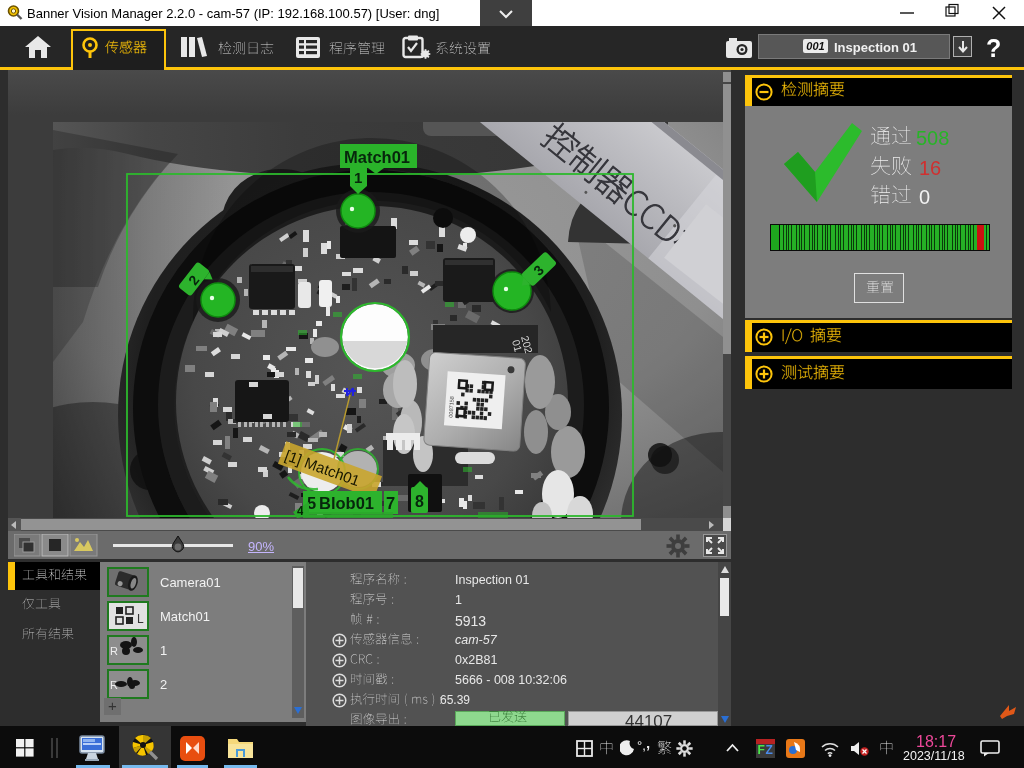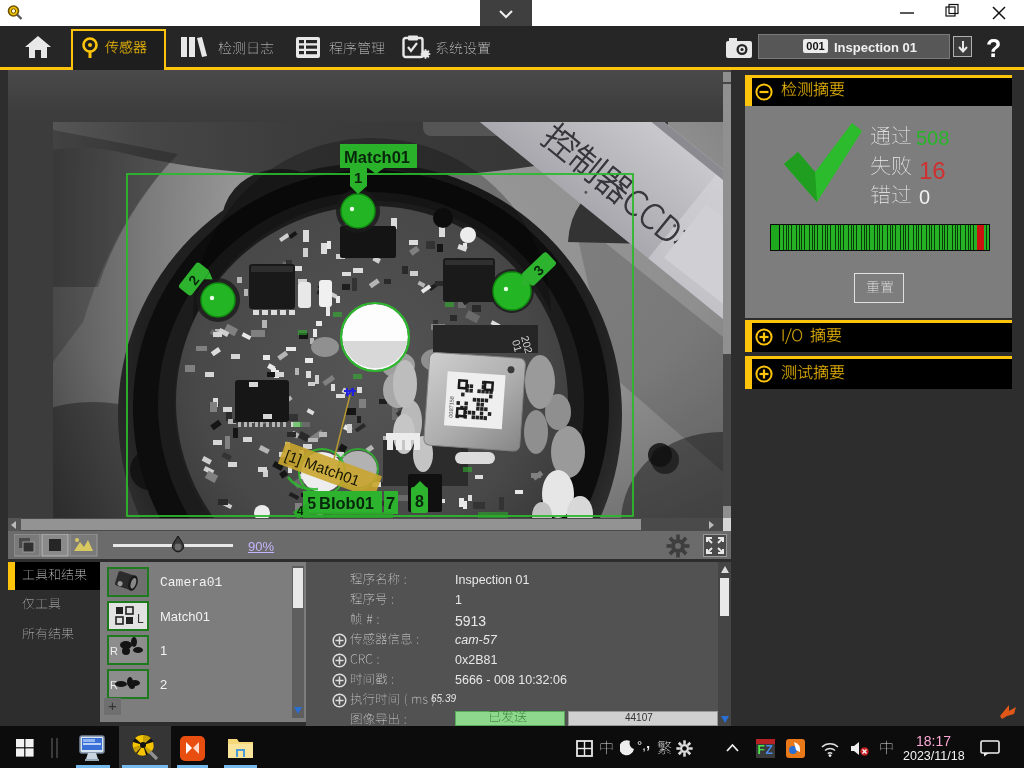--- a/index.html
+++ b/index.html
@@ -6,20 +6,21 @@
 .abs{position:absolute;}
 </style></head><body>
 <div class="abs" style="left:0;top:0;width:1024px;height:768px;background:#2d2d2d;">
 
 <div class="abs" style="left:0;top:0;width:1024px;height:26px;background:#fff;"></div>
 <svg class="abs" style="left:6px;top:4px" width="18" height="18" viewBox="0 0 18 18">
 <circle cx="7.5" cy="7" r="5" fill="#f5c400" stroke="#6b5200" stroke-width="1.6"></circle>
 <circle cx="7.5" cy="7" r="2.2" fill="#fff8d0" stroke="#6b5200" stroke-width="1"></circle>
 <line x1="11" y1="10.5" x2="15.5" y2="15" stroke="#555" stroke-width="2.4"></line>
 </svg>
+<div class="abs" style="left:27px;top:6px;font-size:13px;color:#000;">Banner Vision Manager 2.2.0 - cam-57 (IP: 192.168.100.57) [User: dng]</div>
 <div class="abs" style="left:480px;top:0;width:52px;height:26px;background:#3f3f3f;"></div>
 <svg class="abs" style="left:496px;top:8px" width="20" height="12" viewBox="0 0 20 12">
 <polyline points="4,3 10,9 16,3" fill="none" stroke="#eee" stroke-width="2"></polyline>
     </svg>
 <svg class="abs" style="left:895px;top:0" width="129" height="26" viewBox="0 0 129 26">
 <line x1="5" y1="13" x2="19" y2="13" stroke="#111" stroke-width="1.4"></line>
 <rect x="51" y="7" width="9" height="9" fill="none" stroke="#111" stroke-width="1.2"></rect>
 <rect x="54" y="4.5" width="9" height="9" fill="none" stroke="#111" stroke-width="1.2"></rect>
 <line x1="98" y1="7" x2="110" y2="19" stroke="#111" stroke-width="1.5"></line>
 <line x1="110" y1="7" x2="98" y2="19" stroke="#111" stroke-width="1.5"></line>
@@ -75,21 +76,21 @@
       <path transform="translate(1,12.3)" d="M4.6 -3.2 5.0 -3.1Q4.6 -2.5 4.0 -1.9Q3.5 -1.4 2.9 -0.9Q2.4 -0.4 1.8 0.0Q1.8 0.0 1.7 -0.0Q1.6 -0.1 1.6 -0.2Q1.5 -0.2 1.4 -0.2Q2.3 -0.8 3.2 -1.6Q4.0 -2.4 4.6 -3.2ZM9.2 -3.1 9.4 -3.3Q10.1 -2.8 10.7 -2.3Q11.4 -1.7 12.0 -1.1Q12.6 -0.6 13.0 -0.2L12.7 0.1Q12.3 -0.3 11.7 -0.9Q11.1 -1.4 10.4 -2.0Q9.8 -2.6 9.2 -3.1ZM7.0 -4.4H7.4V0.1Q7.4 0.3 7.3 0.4Q7.3 0.6 7.0 0.6Q6.8 0.7 6.3 0.7Q5.8 0.7 5.1 0.7Q5.0 0.6 5.0 0.5Q4.9 0.4 4.9 0.3Q5.4 0.3 5.7 0.3Q6.1 0.3 6.4 0.3Q6.6 0.3 6.7 0.3Q6.9 0.3 6.9 0.2Q7.0 0.2 7.0 0.1ZM11.5 -11.4 11.7 -11.0Q10.9 -10.8 9.7 -10.6Q8.5 -10.4 7.2 -10.3Q5.9 -10.1 4.5 -10.0Q3.1 -9.9 1.8 -9.8Q1.8 -9.9 1.8 -10.0Q1.8 -10.1 1.7 -10.2Q3.0 -10.3 4.3 -10.4Q5.7 -10.5 7.0 -10.7Q8.4 -10.8 9.5 -11.0Q10.7 -11.2 11.5 -11.4ZM1.7 -3.7Q1.7 -3.7 1.7 -3.8Q1.7 -3.9 1.6 -4.0Q1.6 -4.1 1.6 -4.1Q1.8 -4.2 2.3 -4.4Q2.8 -4.6 3.5 -4.9Q3.8 -5.1 4.5 -5.5Q5.2 -5.9 6.1 -6.4Q7.0 -7.0 8.0 -7.6Q9.0 -8.3 9.9 -9.0L10.3 -8.7Q8.2 -7.2 6.2 -6.0Q4.1 -4.8 2.1 -3.9V-3.9Q2.1 -3.9 2.1 -3.9Q2.0 -3.9 1.9 -3.8Q1.8 -3.8 1.8 -3.8Q1.7 -3.7 1.7 -3.7ZM1.7 -3.7V-4.0L2.2 -4.3L11.6 -4.9Q11.6 -4.8 11.6 -4.7Q11.6 -4.6 11.6 -4.5Q9.4 -4.3 7.8 -4.2Q6.2 -4.1 5.2 -4.1Q4.1 -4.0 3.5 -3.9Q2.8 -3.9 2.5 -3.8Q2.1 -3.8 2.0 -3.8Q1.8 -3.7 1.7 -3.7ZM2.6 -6.5Q2.6 -6.5 2.6 -6.6Q2.6 -6.7 2.5 -6.8Q2.5 -6.9 2.5 -6.9Q2.7 -7.0 2.9 -7.1Q3.2 -7.3 3.5 -7.5Q3.6 -7.6 4.0 -7.9Q4.3 -8.2 4.8 -8.6Q5.2 -9.0 5.6 -9.5Q6.1 -10.0 6.5 -10.4L6.9 -10.2Q6.0 -9.2 5.0 -8.3Q4.0 -7.4 3.0 -6.7V-6.7Q3.0 -6.7 3.0 -6.7Q2.9 -6.7 2.8 -6.7Q2.7 -6.6 2.7 -6.6Q2.6 -6.5 2.6 -6.5ZM2.6 -6.5V-6.8L3.0 -7.0L7.6 -7.3Q7.6 -7.2 7.6 -7.0Q7.6 -6.9 7.6 -6.9Q6.0 -6.8 5.0 -6.7Q4.1 -6.7 3.6 -6.6Q3.1 -6.6 2.9 -6.6Q2.7 -6.5 2.6 -6.5ZM9.6 -6.3 10.0 -6.4Q10.5 -6.0 11.1 -5.4Q11.7 -4.9 12.1 -4.3Q12.6 -3.8 12.9 -3.4L12.6 -3.2Q12.3 -3.6 11.8 -4.2Q11.3 -4.7 10.7 -5.3Q10.2 -5.8 9.6 -6.3Z M24.5 -7.8 24.9 -8.0Q25.3 -7.5 25.7 -6.9Q26.1 -6.4 26.4 -5.9Q26.8 -5.3 27.0 -5.0L26.7 -4.7Q26.4 -5.1 26.1 -5.6Q25.7 -6.2 25.3 -6.7Q24.9 -7.3 24.5 -7.8ZM19.9 -9.4H27.1V-9.0H19.9ZM24.0 -5.0H24.4V-0.1Q24.4 0.1 24.5 0.2Q24.6 0.2 24.9 0.2Q25.0 0.2 25.3 0.2Q25.6 0.2 25.9 0.2Q26.2 0.2 26.3 0.2Q26.5 0.2 26.6 0.1Q26.7 -0.0 26.8 -0.4Q26.8 -0.8 26.8 -1.6Q26.9 -1.5 27.0 -1.4Q27.1 -1.4 27.2 -1.4Q27.2 -0.6 27.1 -0.1Q27.1 0.3 26.9 0.5Q26.7 0.6 26.4 0.6Q26.3 0.6 26.1 0.6Q25.9 0.6 25.6 0.6Q25.4 0.6 25.2 0.6Q24.9 0.6 24.9 0.6Q24.6 0.6 24.4 0.6Q24.2 0.5 24.1 0.4Q24.0 0.2 24.0 -0.1ZM21.4 -5.0H21.8Q21.8 -3.8 21.6 -2.8Q21.5 -1.9 21.1 -1.2Q20.8 -0.5 20.2 -0.0Q19.6 0.5 18.7 0.8Q18.6 0.8 18.6 0.7Q18.6 0.6 18.5 0.6Q18.5 0.5 18.4 0.5Q19.3 0.2 19.9 -0.3Q20.5 -0.7 20.8 -1.4Q21.1 -2.0 21.2 -2.9Q21.4 -3.8 21.4 -5.0ZM19.8 -5.1V-5.5L20.2 -5.7L26.2 -6.2Q26.2 -6.1 26.2 -6.0Q26.2 -5.9 26.2 -5.8Q24.5 -5.7 23.4 -5.6Q22.3 -5.5 21.6 -5.4Q20.9 -5.3 20.6 -5.3Q20.2 -5.2 20.1 -5.2Q19.9 -5.2 19.8 -5.1ZM22.5 -11.5 22.9 -11.6Q23.2 -11.2 23.5 -10.6Q23.7 -10.1 23.9 -9.7L23.5 -9.5Q23.3 -9.9 23.1 -10.5Q22.8 -11.0 22.5 -11.5ZM19.8 -5.1Q19.8 -5.2 19.8 -5.3Q19.7 -5.4 19.7 -5.5Q19.7 -5.5 19.6 -5.6Q19.8 -5.6 20.0 -5.7Q20.2 -5.8 20.4 -6.0Q20.5 -6.1 20.8 -6.5Q21.2 -6.9 21.5 -7.4Q21.9 -7.9 22.2 -8.4Q22.6 -8.9 22.8 -9.1H23.3Q23.1 -8.8 22.7 -8.3Q22.3 -7.8 21.9 -7.3Q21.5 -6.7 21.2 -6.3Q20.8 -5.8 20.6 -5.5Q20.6 -5.5 20.5 -5.5Q20.4 -5.4 20.3 -5.4Q20.2 -5.4 20.1 -5.3Q20.0 -5.3 19.9 -5.2Q19.8 -5.2 19.8 -5.1ZM14.9 -2.7Q14.9 -2.8 14.9 -2.9Q14.8 -3.0 14.8 -3.1Q14.8 -3.1 14.8 -3.2Q14.9 -3.2 15.2 -3.5Q15.5 -3.8 15.8 -4.2Q16.0 -4.4 16.3 -4.8Q16.7 -5.2 17.1 -5.8Q17.6 -6.5 18.0 -7.2Q18.5 -7.9 18.9 -8.6L19.3 -8.4Q18.4 -6.9 17.4 -5.5Q16.4 -4.1 15.3 -3.0V-3.0Q15.3 -3.0 15.3 -3.0Q15.2 -3.0 15.1 -2.9Q15.0 -2.9 15.0 -2.8Q14.9 -2.8 14.9 -2.7ZM14.9 -2.7V-3.1L15.2 -3.3L19.1 -4.1Q19.1 -4.0 19.1 -3.9Q19.1 -3.8 19.1 -3.7Q17.8 -3.4 16.9 -3.3Q16.1 -3.1 15.7 -3.0Q15.3 -2.9 15.2 -2.8Q15.0 -2.8 14.9 -2.7ZM14.8 -6.0Q14.8 -6.1 14.8 -6.2Q14.8 -6.3 14.7 -6.4Q14.7 -6.5 14.7 -6.5Q14.8 -6.6 15.0 -6.8Q15.2 -7.1 15.5 -7.4Q15.6 -7.6 15.9 -8.0Q16.2 -8.5 16.5 -9.0Q16.8 -9.6 17.2 -10.3Q17.5 -10.9 17.8 -11.6L18.2 -11.4Q17.8 -10.5 17.3 -9.6Q16.8 -8.7 16.3 -7.8Q15.8 -7.0 15.2 -6.4V-6.4Q15.2 -6.4 15.2 -6.3Q15.1 -6.3 15.0 -6.3Q14.9 -6.2 14.9 -6.2Q14.8 -6.1 14.8 -6.0ZM14.8 -6.0V-6.4L15.1 -6.6L18.0 -7.0Q18.0 -6.9 18.0 -6.8Q18.0 -6.7 18.0 -6.6Q17.0 -6.5 16.4 -6.4Q15.8 -6.3 15.5 -6.2Q15.2 -6.2 15.0 -6.1Q14.9 -6.1 14.8 -6.0ZM14.7 -0.5Q15.2 -0.7 15.9 -0.8Q16.6 -1.0 17.4 -1.2Q18.2 -1.4 19.1 -1.6L19.1 -1.1Q17.9 -0.9 16.8 -0.6Q15.7 -0.3 14.8 -0.1Z M30.0 -11.0 30.3 -11.3Q30.7 -11.0 31.1 -10.6Q31.5 -10.2 31.8 -9.9Q32.1 -9.5 32.3 -9.2L32.0 -8.9Q31.8 -9.2 31.5 -9.6Q31.2 -9.9 30.8 -10.3Q30.4 -10.7 30.0 -11.0ZM30.6 0.6 30.6 0.2 30.8 -0.1 33.3 -1.6Q33.3 -1.5 33.4 -1.4Q33.4 -1.3 33.4 -1.3Q32.5 -0.7 32.0 -0.4Q31.5 -0.0 31.2 0.2Q30.9 0.3 30.8 0.4Q30.7 0.5 30.6 0.6ZM28.7 -7.2H31.2V-6.7H28.7ZM35.4 -11.1H38.9V-10.7H35.4ZM33.4 -5.3H40.1V-4.9H33.4ZM40.0 -5.3H40.1L40.1 -5.4L40.4 -5.2Q40.0 -4.0 39.2 -2.9Q38.5 -1.9 37.5 -1.2Q36.6 -0.4 35.5 0.2Q34.5 0.7 33.4 1.0Q33.4 0.9 33.3 0.8Q33.2 0.7 33.2 0.6Q34.2 0.4 35.2 -0.2Q36.3 -0.7 37.2 -1.4Q38.1 -2.2 38.8 -3.1Q39.5 -4.1 40.0 -5.2ZM34.4 -5.1Q35.0 -3.7 36.0 -2.5Q36.9 -1.3 38.3 -0.5Q39.7 0.3 41.3 0.7Q41.3 0.7 41.2 0.8Q41.2 0.9 41.1 0.9Q41.1 1.0 41.0 1.1Q38.5 0.4 36.7 -1.1Q34.9 -2.7 34.0 -5.0ZM35.2 -11.1H35.6V-9.5Q35.6 -8.9 35.4 -8.2Q35.2 -7.5 34.7 -6.9Q34.1 -6.3 33.1 -5.8Q33.1 -5.9 33.0 -5.9Q33.0 -6.0 32.9 -6.0Q32.9 -6.1 32.8 -6.1Q33.8 -6.6 34.3 -7.2Q34.8 -7.7 35.0 -8.3Q35.2 -8.9 35.2 -9.5ZM38.7 -11.1H39.1V-7.6Q39.1 -7.3 39.1 -7.2Q39.2 -7.1 39.3 -7.1Q39.4 -7.1 39.7 -7.1Q39.9 -7.1 40.2 -7.1Q40.5 -7.1 40.6 -7.1Q40.7 -7.1 40.8 -7.2Q41.0 -7.2 41.1 -7.2Q41.1 -7.1 41.2 -7.0Q41.2 -6.8 41.2 -6.8Q41.1 -6.7 40.9 -6.7Q40.8 -6.7 40.6 -6.7Q40.5 -6.7 40.2 -6.7Q39.9 -6.7 39.7 -6.7Q39.4 -6.7 39.4 -6.7Q39.1 -6.7 38.9 -6.8Q38.8 -6.9 38.7 -7.1Q38.7 -7.3 38.7 -7.6ZM30.6 0.6Q30.6 0.6 30.5 0.5Q30.5 0.4 30.4 0.4Q30.4 0.3 30.3 0.3Q30.4 0.2 30.6 0.0Q30.7 -0.1 30.9 -0.4Q31.0 -0.6 31.0 -0.9V-7.2H31.4V-0.3Q31.4 -0.3 31.3 -0.2Q31.1 -0.1 31.0 0.1Q30.8 0.2 30.7 0.4Q30.6 0.5 30.6 0.6Z M50.9 -10.7V-9.0H54.0V-10.7ZM47.5 -10.7V-9.0H50.5V-10.7ZM44.2 -10.7V-9.0H47.1V-10.7ZM43.8 -11.1H54.4V-8.6H43.8ZM43.0 -7.5H54.9V-7.1H43.0ZM48.7 -8.7 49.1 -8.7Q49.0 -8.0 48.8 -7.2Q48.6 -6.4 48.4 -5.8H48.0Q48.1 -6.2 48.2 -6.7Q48.4 -7.2 48.5 -7.8Q48.6 -8.3 48.7 -8.7ZM42.9 0.1H55.1V0.5H42.9ZM45.1 -4.5H52.8V-4.1H45.1ZM45.2 -3.0H52.8V-2.6H45.2ZM45.2 -1.5H52.8V-1.1H45.2ZM45.0 -6.0H53.0V0.4H52.6V-5.6H45.4V0.4H45.0Z" fill="#e4e4e4"></path>
     </svg>
 <svg class="abs" style="left:725px;top:37px" width="28" height="22" viewBox="0 0 28 22">
 <rect x="1" y="4" width="26" height="17" rx="2" fill="#e8e8e8"></rect>
 <rect x="4" y="1" width="8" height="4" fill="#e8e8e8"></rect>
 <circle cx="17" cy="12.5" r="5.5" fill="#262626"></circle>
       <circle cx="17" cy="12.5" r="3.2" fill="#e8e8e8"></circle>
 <circle cx="17" cy="12.5" r="1.6" fill="#262626"></circle>
 </svg>
 <div class="abs" style="left:758px;top:34px;width:192px;height:25px;background:#575757;border:1px solid #7a7a7a;"></div>
-<div class="abs" style="left:803px;top:39px;width:25px;height:14px;background:#ececec;border-radius:2px;color:#111;font-size:11px;font-weight:bold;text-align:center;line-height:14px;">001</div>
+<div class="abs" style="left:803px;top:39px;width:25px;height:14px;background:#ececec;border-radius:2px;color:#111;font-size:11px;font-weight:bold;text-align:center;line-height:14px;font-style:italic;">001</div>
 <div class="abs" style="left:834px;top:40px;color:#f0f0f0;font-size:13px;font-weight:bold;">Inspection 01</div>
 <div class="abs" style="left:953px;top:36px;width:19px;height:21px;background:#3c3c3c;border:1px solid #b0b0b0;"></div>
 <svg class="abs" style="left:956px;top:39px" width="14" height="16" viewBox="0 0 14 16">
 <line x1="7" y1="2" x2="7" y2="11" stroke="#e8e8e8" stroke-width="2"></line>
 <polyline points="3,8 7,12.5 11,8" fill="none" stroke="#e8e8e8" stroke-width="2"></polyline>
 </svg>
 <div class="abs" style="left:986px;top:34px;font-size:25px;font-weight:bold;color:#fff;">?</div>
 <div class="abs" style="left:8px;top:70px;width:723px;height:461px;background:linear-gradient(#4a4a4a,#3c3c3c 45px,#3c3c3c);"></div>
 <svg class="abs" style="left:53px;top:122px" width="670" height="396" viewBox="0 0 670 396">
       <defs>
@@ -623,21 +624,21 @@
     </svg>
 <div class="abs" style="left:100px;top:562px;width:206px;height:160px;background:#7d7d7d;"></div>
 <div class="abs" style="left:107px;top:567px;width:42px;height:30px;background:#6f6f6f;border:2px solid #1f7a1f;"><svg width="38" height="26" viewBox="0 0 38 26">
         <g transform="translate(7,3) rotate(18 12 10)">
           <rect x="0" y="2" width="17" height="15" rx="2" fill="#2b2b2b"></rect>
           <ellipse cx="17" cy="9.5" rx="4.5" ry="8" fill="#1a1a1a"></ellipse>
           <ellipse cx="17.5" cy="9.5" rx="2.5" ry="5.5" fill="#888"></ellipse>
           <circle cx="5" cy="14" r="2.5" fill="#999"></circle>
         </g>
       </svg></div>
-    <div class="abs" style="left:160px;top:575px;font-size:13px;color:#f2f2f2;font-family:Liberation Mono, monospace;">Camera01</div>
+    <div class="abs" style="left:160px;top:575px;font-size:13px;color:#f2f2f2;">Camera01</div>
 <div class="abs" style="left:107px;top:601px;width:42px;height:30px;background:#6f6f6f;border:2px solid #1f7a1f;"><svg width="38" height="26" viewBox="0 0 38 26">
         <rect x="0" y="0" width="38" height="26" fill="#e2e2e2"></rect>
         <rect x="7" y="4" width="7" height="7" fill="#222"></rect>
         <rect x="17" y="4" width="7" height="7" fill="none" stroke="#222" stroke-width="1.6"></rect>
         <rect x="7" y="14" width="7" height="7" fill="none" stroke="#222" stroke-width="1.6"></rect>
         <rect x="17" y="14" width="7" height="7" fill="#222"></rect>
         <text x="28" y="20" font-size="12" fill="#333" font-family="Liberation Sans">L</text>
       </svg></div>
     <div class="abs" style="left:160px;top:609px;font-size:13px;color:#f2f2f2;">Match01</div>
 <div class="abs" style="left:107px;top:635px;width:42px;height:30px;background:#6f6f6f;border:2px solid #1f7a1f;"><svg width="38" height="26" viewBox="0 0 38 26">
@@ -705,30 +706,30 @@
     </svg>
 <div class="abs" style="left:455px;top:673px;font-size:12.5px;color:#e8e8e8;">5666 - 008 10:32:06</div>
 <svg class="abs" style="left:332px;top:693px" width="15" height="15" viewBox="0 0 15 15">
 <circle cx="7.5" cy="7.5" r="6.3" fill="none" stroke="#ddd" stroke-width="1.5"></circle>
 <line x1="3.5" y1="7.5" x2="11.5" y2="7.5" stroke="#ddd" stroke-width="1.5"></line>
 <line x1="7.5" y1="3.5" x2="7.5" y2="11.5" stroke="#ddd" stroke-width="1.5"></line>
     </svg>
 <svg class="abs" style="left:349px;top:692px" width="93" height="17" viewBox="0 0 93 17">
       <path transform="translate(1,11.5)" d="M0.5 -3.5Q1.2 -3.7 2.3 -4.0Q3.3 -4.3 4.4 -4.7L4.5 -4.3Q3.5 -4.0 2.5 -3.7Q1.4 -3.3 0.7 -3.1ZM0.7 -7.5H4.3V-7.2H0.7ZM2.5 -10.4H2.9V0.3Q2.9 0.5 2.8 0.7Q2.7 0.8 2.5 0.8Q2.4 0.9 2.0 0.9Q1.7 0.9 1.1 0.9Q1.1 0.8 1.1 0.7Q1.0 0.6 1.0 0.5Q1.4 0.5 1.8 0.5Q2.2 0.5 2.3 0.5Q2.4 0.5 2.4 0.5Q2.5 0.4 2.5 0.3ZM4.7 -7.5H10.0V-7.1H4.7ZM4.9 -4.7 5.2 -4.9Q5.7 -4.6 6.3 -4.3Q6.8 -3.9 7.4 -3.6Q8.0 -3.2 8.4 -2.9Q8.9 -2.6 9.3 -2.3L9.1 -2.0Q8.7 -2.3 8.2 -2.6Q7.8 -3.0 7.2 -3.3Q6.6 -3.7 6.1 -4.0Q5.5 -4.4 4.9 -4.7ZM9.8 -7.5H10.2Q10.2 -5.4 10.2 -3.9Q10.2 -2.4 10.2 -1.4Q10.3 -0.5 10.5 0.0Q10.7 0.5 11.1 0.5Q11.3 0.5 11.4 0.1Q11.5 -0.2 11.5 -1.3Q11.6 -1.2 11.7 -1.2Q11.8 -1.1 11.8 -1.1Q11.8 -0.4 11.7 0.1Q11.6 0.5 11.5 0.7Q11.3 0.9 11.0 0.9Q10.5 0.9 10.2 0.3Q10.0 -0.2 9.9 -1.3Q9.8 -2.4 9.8 -3.9Q9.8 -5.5 9.8 -7.5ZM6.9 -10.4H7.2Q7.3 -8.6 7.2 -7.1Q7.2 -5.6 7.0 -4.4Q6.9 -3.2 6.5 -2.2Q6.1 -1.3 5.4 -0.5Q4.7 0.3 3.7 0.9Q3.7 0.8 3.6 0.8Q3.6 0.7 3.5 0.7Q3.5 0.6 3.4 0.6Q4.7 -0.1 5.4 -1.1Q6.2 -2.1 6.5 -3.4Q6.8 -4.7 6.9 -6.5Q6.9 -8.2 6.9 -10.4Z M17.8 -9.6H24.0V-9.2H17.8ZM21.9 -6.0H22.3V0.2Q22.3 0.5 22.2 0.6Q22.1 0.7 21.9 0.8Q21.6 0.8 21.1 0.8Q20.6 0.9 19.6 0.9Q19.6 0.8 19.6 0.7Q19.5 0.6 19.4 0.5Q20.0 0.5 20.4 0.5Q20.9 0.6 21.2 0.5Q21.5 0.5 21.6 0.5Q21.8 0.5 21.9 0.5Q21.9 0.4 21.9 0.2ZM17.2 -6.2H24.4V-5.8H17.2ZM15.1 -5.7 15.4 -6.0 15.4 -6.0V0.9H15.1ZM16.5 -7.8 16.9 -7.6Q16.4 -6.9 15.8 -6.2Q15.2 -5.4 14.5 -4.8Q13.9 -4.2 13.2 -3.6Q13.2 -3.7 13.1 -3.7Q13.1 -3.8 13.0 -3.8Q13.0 -3.9 12.9 -3.9Q13.6 -4.4 14.2 -5.0Q14.9 -5.6 15.5 -6.3Q16.1 -7.0 16.5 -7.8ZM16.0 -10.4 16.4 -10.2Q16.0 -9.8 15.5 -9.2Q14.9 -8.7 14.4 -8.2Q13.8 -7.7 13.3 -7.3Q13.3 -7.4 13.2 -7.4Q13.2 -7.5 13.1 -7.5Q13.1 -7.6 13.1 -7.6Q13.6 -8.0 14.1 -8.5Q14.7 -8.9 15.2 -9.4Q15.7 -9.9 16.0 -10.4Z M26.4 -9.3H29.7V-1.5H26.4V-1.8H29.4V-8.9H26.4ZM26.4 -5.6H29.6V-5.2H26.4ZM26.2 -9.3H26.6V-0.4H26.2ZM30.4 -7.7H36.9V-7.3H30.4ZM34.8 -10.3H35.1V0.1Q35.1 0.4 35.0 0.5Q34.9 0.7 34.6 0.8Q34.4 0.8 33.8 0.8Q33.3 0.8 32.3 0.8Q32.3 0.7 32.3 0.6Q32.2 0.5 32.2 0.4Q32.7 0.4 33.2 0.4Q33.6 0.4 34.0 0.4Q34.3 0.4 34.4 0.4Q34.6 0.4 34.7 0.3Q34.8 0.3 34.8 0.1ZM31.1 -6.0 31.4 -6.1Q31.8 -5.6 32.2 -5.0Q32.6 -4.4 32.9 -3.9Q33.3 -3.3 33.5 -2.9L33.1 -2.7Q32.9 -3.1 32.6 -3.7Q32.3 -4.2 31.9 -4.8Q31.5 -5.5 31.1 -6.0Z M38.9 -7.8H39.2V0.9H38.9ZM39.1 -10.0 39.4 -10.1Q39.6 -9.9 40.0 -9.6Q40.2 -9.3 40.5 -9.0Q40.8 -8.7 40.9 -8.5L40.6 -8.2Q40.5 -8.5 40.2 -8.8Q40.0 -9.1 39.7 -9.4Q39.4 -9.7 39.1 -10.0ZM42.0 -9.6H48.5V-9.2H42.0ZM48.2 -9.6H48.6V0.2Q48.6 0.5 48.5 0.6Q48.4 0.7 48.3 0.8Q48.1 0.8 47.7 0.8Q47.4 0.9 46.8 0.9Q46.8 0.8 46.7 0.7Q46.7 0.5 46.6 0.5Q47.1 0.5 47.5 0.5Q47.9 0.5 48.0 0.5Q48.1 0.5 48.2 0.4Q48.2 0.4 48.2 0.2ZM41.9 -3.9V-1.7H45.5V-3.9ZM41.9 -6.4V-4.2H45.5V-6.4ZM41.6 -6.7H45.9V-1.3H41.6Z M56.8 2.4Q56.0 1.0 55.5 -0.5Q55.0 -2.0 55.0 -3.8Q55.0 -5.6 55.5 -7.2Q56.0 -8.7 56.8 -10.1L57.1 -9.9Q56.2 -8.6 55.8 -7.0Q55.4 -5.5 55.4 -3.8Q55.4 -2.2 55.8 -0.6Q56.2 0.9 57.1 2.2Z M62.5 0.0V-6.6H62.9L63.0 -5.5H63.0Q63.5 -6.1 64.0 -6.4Q64.6 -6.8 65.1 -6.8Q65.9 -6.8 66.3 -6.4Q66.8 -6.0 66.9 -5.4Q67.5 -6.0 68.1 -6.4Q68.6 -6.8 69.2 -6.8Q70.1 -6.8 70.6 -6.1Q71.1 -5.5 71.1 -4.2V0.0H70.7V-4.2Q70.7 -5.3 70.3 -5.8Q69.9 -6.3 69.1 -6.3Q68.6 -6.3 68.1 -6.0Q67.6 -5.7 67.1 -5.0V0.0H66.6V-4.2Q66.6 -5.3 66.2 -5.8Q65.9 -6.3 65.1 -6.3Q64.6 -6.3 64.1 -6.0Q63.6 -5.7 63.0 -5.0V0.0Z M75.2 0.2Q74.5 0.2 73.9 -0.1Q73.2 -0.4 72.8 -0.7L73.1 -1.1Q73.5 -0.8 74.0 -0.5Q74.5 -0.2 75.2 -0.2Q76.1 -0.2 76.5 -0.7Q76.9 -1.1 76.9 -1.6Q76.9 -2.1 76.6 -2.4Q76.4 -2.7 76.0 -2.8Q75.6 -3.0 75.2 -3.2Q74.8 -3.4 74.3 -3.6Q73.8 -3.8 73.5 -4.1Q73.2 -4.5 73.2 -5.0Q73.2 -5.5 73.4 -5.9Q73.6 -6.3 74.1 -6.5Q74.6 -6.8 75.2 -6.8Q75.8 -6.8 76.2 -6.6Q76.7 -6.4 77.1 -6.1L76.8 -5.7Q76.5 -6.0 76.1 -6.2Q75.7 -6.3 75.2 -6.3Q74.4 -6.3 74.0 -5.9Q73.6 -5.6 73.6 -5.1Q73.6 -4.7 73.9 -4.4Q74.1 -4.2 74.4 -4.0Q74.8 -3.8 75.2 -3.7Q75.6 -3.5 76.0 -3.4Q76.3 -3.2 76.7 -3.0Q77.0 -2.8 77.2 -2.5Q77.4 -2.1 77.4 -1.7Q77.4 -1.2 77.1 -0.8Q76.9 -0.3 76.4 -0.1Q75.9 0.2 75.2 0.2Z M82.3 2.4 82.0 2.2Q82.8 0.9 83.3 -0.6Q83.7 -2.2 83.7 -3.8Q83.7 -5.5 83.3 -7.0Q82.8 -8.6 82.0 -9.9L82.3 -10.1Q83.1 -8.7 83.6 -7.2Q84.1 -5.6 84.1 -3.8Q84.1 -2.0 83.6 -0.5Q83.1 1.0 82.3 2.4Z M90.5 -5.2Q90.3 -5.2 90.2 -5.3Q90.0 -5.5 90.0 -5.7Q90.0 -6.0 90.2 -6.1Q90.3 -6.3 90.5 -6.3Q90.7 -6.3 90.9 -6.1Q91.0 -6.0 91.0 -5.7Q91.0 -5.5 90.9 -5.3Q90.7 -5.2 90.5 -5.2ZM90.5 0.2Q90.3 0.2 90.2 0.0Q90.0 -0.1 90.0 -0.4Q90.0 -0.7 90.2 -0.8Q90.3 -0.9 90.5 -0.9Q90.7 -0.9 90.9 -0.8Q91.0 -0.7 91.0 -0.4Q91.0 -0.1 90.9 0.0Q90.7 0.2 90.5 0.2Z" fill="#e0e0e0"></path>
     </svg>
-<div class="abs" style="left:431px;top:693px;font-size:10px;color:#e8e8e8;font-style:italic;">65.39</div>
+<div class="abs" style="left:440px;top:693px;font-size:12px;color:#e8e8e8;">65.39</div>
 <svg class="abs" style="left:349px;top:712px" width="58" height="17" viewBox="0 0 58 17">
       <path transform="translate(1,11.5)" d="M1.2 -9.8H11.3V0.9H10.9V-9.4H1.6V0.9H1.2ZM1.4 -0.1H11.2V0.3H1.4ZM4.9 -3.6 5.1 -3.9Q5.6 -3.8 6.1 -3.7Q6.6 -3.5 7.1 -3.3Q7.6 -3.2 7.9 -3.0L7.7 -2.7Q7.4 -2.8 6.9 -3.0Q6.4 -3.2 5.9 -3.4Q5.4 -3.5 4.9 -3.6ZM5.3 -8.8 5.6 -8.7Q5.3 -8.2 4.8 -7.6Q4.3 -7.1 3.8 -6.6Q3.3 -6.1 2.8 -5.8Q2.7 -5.8 2.7 -5.9Q2.6 -5.9 2.5 -5.9Q2.5 -6.0 2.4 -6.0Q3.2 -6.5 4.0 -7.3Q4.8 -8.0 5.3 -8.8ZM8.7 -7.9H8.7L8.8 -7.9L9.0 -7.7Q8.6 -7.0 7.8 -6.3Q7.1 -5.7 6.1 -5.2Q5.2 -4.7 4.3 -4.3Q3.3 -4.0 2.4 -3.8Q2.4 -3.8 2.3 -3.9Q2.3 -4.0 2.2 -4.0Q2.2 -4.1 2.2 -4.1Q3.1 -4.3 4.0 -4.6Q5.0 -4.9 5.9 -5.4Q6.8 -5.9 7.5 -6.5Q8.2 -7.1 8.7 -7.8ZM4.4 -7.4Q5.0 -6.6 5.9 -6.0Q6.8 -5.3 8.0 -4.9Q9.1 -4.4 10.3 -4.2Q10.2 -4.2 10.2 -4.1Q10.1 -4.0 10.1 -3.9Q8.9 -4.2 7.8 -4.6Q6.6 -5.1 5.7 -5.8Q4.7 -6.4 4.1 -7.2ZM4.7 -7.9H8.8V-7.5H4.4ZM3.6 -2.1 3.8 -2.4Q4.4 -2.3 5.1 -2.2Q5.8 -2.0 6.5 -1.9Q7.2 -1.7 7.8 -1.6Q8.3 -1.4 8.8 -1.3L8.6 -0.9Q8.0 -1.1 7.2 -1.4Q6.3 -1.6 5.4 -1.8Q4.4 -2.0 3.6 -2.1Z M18.3 -9.5H21.3V-9.1H18.3ZM17.4 -7.4V-5.6H23.2V-7.4ZM17.0 -7.8H23.6V-5.3H17.0ZM19.0 -4.7 19.2 -4.9Q19.9 -4.5 20.3 -3.9Q20.7 -3.2 20.9 -2.6Q21.1 -1.9 21.1 -1.3Q21.2 -0.7 21.0 -0.2Q20.9 0.3 20.6 0.6Q20.4 0.8 20.2 0.8Q20.0 0.9 19.7 0.9Q19.3 0.9 18.9 0.8Q18.9 0.8 18.8 0.6Q18.8 0.5 18.8 0.5Q19.0 0.5 19.2 0.5Q19.4 0.5 19.6 0.5Q19.8 0.5 20.0 0.5Q20.2 0.5 20.3 0.3Q20.6 0.1 20.7 -0.3Q20.8 -0.8 20.8 -1.3Q20.8 -1.9 20.6 -2.5Q20.4 -3.1 20.0 -3.7Q19.6 -4.3 19.0 -4.7ZM20.0 -3.8 20.3 -3.7Q19.8 -3.2 19.1 -2.7Q18.4 -2.3 17.7 -1.9Q16.9 -1.5 16.3 -1.2Q16.2 -1.3 16.1 -1.4Q16.1 -1.5 16.0 -1.6Q16.7 -1.8 17.4 -2.1Q18.2 -2.5 18.9 -2.9Q19.6 -3.4 20.0 -3.8ZM20.6 -2.6 20.9 -2.4Q20.4 -1.8 19.6 -1.3Q18.8 -0.7 17.9 -0.2Q17.0 0.2 16.2 0.5Q16.1 0.4 16.1 0.3Q16.0 0.2 15.9 0.2Q16.8 -0.1 17.7 -0.5Q18.6 -0.9 19.3 -1.5Q20.1 -2.0 20.6 -2.6ZM23.3 -4.5 23.6 -4.2Q23.1 -3.9 22.6 -3.6Q22.1 -3.4 21.6 -3.1Q21.1 -2.8 20.7 -2.6L20.5 -2.9Q20.9 -3.1 21.4 -3.3Q21.9 -3.6 22.4 -3.9Q22.9 -4.2 23.3 -4.5ZM18.8 -10.4 19.2 -10.3Q18.7 -9.4 17.9 -8.4Q17.1 -7.4 16.0 -6.5Q16.0 -6.6 15.9 -6.6Q15.9 -6.7 15.8 -6.7Q15.8 -6.7 15.7 -6.8Q16.5 -7.3 17.0 -7.9Q17.6 -8.6 18.1 -9.2Q18.5 -9.8 18.8 -10.4ZM21.2 -9.5H21.3L21.4 -9.5L21.6 -9.3Q21.4 -8.8 21.0 -8.3Q20.6 -7.8 20.3 -7.5Q20.3 -7.5 20.2 -7.6Q20.1 -7.6 20.1 -7.7Q20.3 -7.9 20.5 -8.2Q20.7 -8.5 20.9 -8.8Q21.1 -9.1 21.2 -9.4ZM21.9 -3.4Q22.1 -2.7 22.5 -2.1Q22.9 -1.4 23.4 -0.9Q23.9 -0.4 24.5 -0.2Q24.4 -0.1 24.3 0.0Q24.2 0.1 24.2 0.2Q23.3 -0.3 22.6 -1.2Q22.0 -2.2 21.6 -3.3ZM20.2 -7.6H20.5V-7.7Q20.5 -7.3 20.5 -6.9Q20.4 -6.5 20.2 -6.0Q20.0 -5.5 19.5 -5.0Q19.1 -4.5 18.3 -4.1Q17.6 -3.6 16.4 -3.2Q16.4 -3.2 16.3 -3.3Q16.2 -3.4 16.1 -3.5Q17.3 -3.9 18.0 -4.3Q18.8 -4.8 19.2 -5.2Q19.6 -5.7 19.8 -6.2Q20.0 -6.6 20.1 -7.0Q20.2 -7.4 20.2 -7.7ZM16.1 -10.3 16.5 -10.2Q16.1 -9.2 15.6 -8.2Q15.1 -7.2 14.5 -6.3Q13.9 -5.5 13.3 -4.8Q13.3 -4.8 13.2 -4.9Q13.2 -4.9 13.1 -5.0Q13.1 -5.0 13.0 -5.1Q13.7 -5.7 14.2 -6.6Q14.8 -7.4 15.3 -8.4Q15.8 -9.3 16.1 -10.3ZM14.8 -7.2 15.1 -7.5 15.1 -7.5V0.8H14.8Z M25.8 -3.4H36.8V-3.0H25.8ZM33.5 -4.6H33.9V0.2Q33.9 0.4 33.8 0.6Q33.7 0.7 33.4 0.7Q33.2 0.8 32.7 0.8Q32.2 0.8 31.2 0.8Q31.2 0.7 31.2 0.6Q31.1 0.5 31.1 0.5Q31.6 0.5 32.0 0.5Q32.5 0.5 32.8 0.5Q33.1 0.5 33.2 0.5Q33.4 0.4 33.4 0.4Q33.5 0.3 33.5 0.2ZM27.9 -2.6 28.2 -2.8Q28.6 -2.5 29.0 -2.0Q29.4 -1.6 29.7 -1.1Q30.0 -0.7 30.1 -0.4L29.8 -0.2Q29.7 -0.5 29.4 -0.9Q29.1 -1.4 28.7 -1.8Q28.3 -2.3 27.9 -2.6ZM26.9 -9.7H27.2V-6.0Q27.2 -5.8 27.4 -5.6Q27.5 -5.5 27.8 -5.4Q28.2 -5.3 28.9 -5.3Q29.1 -5.3 29.5 -5.3Q29.9 -5.3 30.5 -5.3Q31.1 -5.3 31.7 -5.3Q32.3 -5.3 32.9 -5.3Q33.5 -5.3 33.9 -5.3Q34.4 -5.3 34.6 -5.3Q35.2 -5.3 35.4 -5.4Q35.7 -5.6 35.8 -5.9Q35.9 -6.2 35.9 -6.8Q36.0 -6.7 36.1 -6.7Q36.2 -6.6 36.3 -6.6Q36.3 -6.0 36.1 -5.6Q36.0 -5.2 35.6 -5.1Q35.3 -5.0 34.6 -5.0Q34.5 -5.0 34.1 -5.0Q33.7 -5.0 33.1 -5.0Q32.5 -5.0 31.8 -5.0Q31.1 -5.0 30.5 -5.0Q29.9 -5.0 29.5 -5.0Q29.1 -5.0 29.0 -5.0Q28.2 -5.0 27.7 -5.1Q27.2 -5.1 27.1 -5.4Q26.9 -5.6 26.9 -6.0ZM27.0 -7.5H34.9V-9.3H26.9V-9.7H35.3V-7.2H27.0Z M43.6 -10.4H43.9V-0.2H43.6ZM48.1 -4.2H48.5V0.8H48.1ZM39.5 -9.2H39.9V-5.5H47.6V-9.2H48.0V-5.1H39.5ZM39.0 -4.2H39.4V-0.3H48.4V0.1H39.0Z M55.2 -5.2Q55.0 -5.2 54.8 -5.3Q54.7 -5.5 54.7 -5.7Q54.7 -6.0 54.8 -6.1Q55.0 -6.3 55.2 -6.3Q55.4 -6.3 55.5 -6.1Q55.7 -6.0 55.7 -5.7Q55.7 -5.5 55.5 -5.3Q55.4 -5.2 55.2 -5.2ZM55.2 0.2Q55.0 0.2 54.8 0.0Q54.7 -0.1 54.7 -0.4Q54.7 -0.7 54.8 -0.8Q55.0 -0.9 55.2 -0.9Q55.4 -0.9 55.5 -0.8Q55.7 -0.7 55.7 -0.4Q55.7 -0.1 55.5 0.0Q55.4 0.2 55.2 0.2Z" fill="#e0e0e0"></path>
     </svg>
 <div class="abs" style="left:455px;top:711px;width:110px;height:15px;background:#8ed88e;border:1px solid #5aa85a;"></div>
 <svg style="position:absolute;left:487px;top:710px;" width="43" height="19" viewBox="0 0 43 19">
       <path transform="translate(1,11.4)" d="M2.1 -8.0H2.5V-0.9Q2.5 -0.5 2.6 -0.3Q2.8 -0.0 3.2 0.1Q3.5 0.2 4.3 0.2Q4.5 0.2 5.0 0.2Q5.5 0.2 6.2 0.2Q6.9 0.2 7.7 0.2Q8.4 0.2 9.0 0.2Q9.6 0.2 9.9 0.2Q10.4 0.2 10.8 0.0Q11.1 -0.1 11.3 -0.4Q11.5 -0.7 11.6 -1.3Q11.7 -1.8 11.8 -2.7Q11.8 -2.6 11.9 -2.6Q12.0 -2.5 12.1 -2.5Q12.1 -2.5 12.2 -2.5Q12.1 -1.6 12.0 -1.0Q11.9 -0.4 11.6 -0.1Q11.4 0.2 10.9 0.4Q10.5 0.5 9.8 0.5Q9.7 0.5 9.3 0.5Q8.9 0.5 8.3 0.5Q7.7 0.5 7.1 0.5Q6.4 0.5 5.8 0.5Q5.3 0.5 4.9 0.5Q4.5 0.5 4.4 0.5Q3.5 0.5 3.0 0.4Q2.5 0.3 2.3 -0.0Q2.1 -0.4 2.1 -1.0ZM2.2 -5.4H10.4V-5.1H2.2ZM1.2 -9.9H10.6V-4.4H10.2V-9.5H1.2Z M18.0 -5.3Q18.9 -3.1 20.8 -1.5Q22.7 0.1 25.4 0.7Q25.3 0.7 25.3 0.7Q25.2 0.8 25.2 0.9Q25.1 0.9 25.1 1.0Q23.3 0.5 21.9 -0.3Q20.4 -1.1 19.4 -2.4Q18.3 -3.6 17.7 -5.2ZM23.1 -5.5H23.1L23.2 -5.6L23.5 -5.4Q23.0 -4.1 22.3 -3.1Q21.6 -2.0 20.6 -1.2Q19.6 -0.5 18.6 0.1Q17.5 0.6 16.4 0.9Q16.4 0.9 16.3 0.8Q16.2 0.7 16.2 0.7Q17.3 0.4 18.3 -0.2Q19.4 -0.7 20.3 -1.4Q21.2 -2.2 21.9 -3.2Q22.7 -4.2 23.1 -5.5ZM17.9 -5.5H23.1V-5.2H17.8ZM19.1 -10.8 19.5 -10.7Q19.2 -9.0 18.8 -7.4Q18.4 -5.9 17.7 -4.5Q17.0 -3.2 16.1 -2.1Q15.1 -1.0 13.8 -0.1Q13.8 -0.2 13.8 -0.2Q13.7 -0.3 13.6 -0.3Q13.6 -0.4 13.5 -0.4Q15.2 -1.5 16.4 -3.1Q17.5 -4.6 18.1 -6.6Q18.8 -8.5 19.1 -10.8ZM21.8 -10.3 22.1 -10.5Q22.4 -10.2 22.8 -9.8Q23.1 -9.4 23.4 -9.1Q23.7 -8.8 23.9 -8.5L23.6 -8.3Q23.4 -8.5 23.1 -8.9Q22.8 -9.2 22.5 -9.6Q22.1 -10.0 21.8 -10.3ZM15.0 -7.1Q15.0 -7.1 15.0 -7.2Q14.9 -7.3 14.9 -7.4Q14.9 -7.5 14.9 -7.5Q15.0 -7.6 15.1 -7.7Q15.2 -7.8 15.3 -8.0Q15.3 -8.2 15.5 -8.5Q15.7 -8.9 15.8 -9.4Q16.0 -9.9 16.1 -10.3L16.5 -10.2Q16.4 -9.7 16.2 -9.2Q16.0 -8.6 15.8 -8.2Q15.6 -7.7 15.4 -7.4V-7.4Q15.4 -7.4 15.3 -7.4Q15.3 -7.3 15.2 -7.3Q15.1 -7.3 15.1 -7.2Q15.0 -7.1 15.0 -7.1ZM15.0 -7.1V-7.5L15.4 -7.6H24.9V-7.2H16.4Q15.7 -7.2 15.4 -7.2Q15.1 -7.2 15.0 -7.1Z M30.2 -5.4H38.2V-5.0H30.2ZM30.6 -8.1H37.9V-7.8H30.6ZM33.9 -8.0H34.3V-6.2Q34.3 -5.6 34.2 -4.9Q34.1 -4.2 33.8 -3.5Q33.4 -2.8 32.6 -2.1Q31.9 -1.4 30.6 -0.8Q30.6 -0.8 30.5 -0.9Q30.5 -0.9 30.4 -1.0Q30.4 -1.1 30.3 -1.1Q31.6 -1.6 32.3 -2.3Q33.1 -3.0 33.4 -3.6Q33.7 -4.3 33.8 -5.0Q33.9 -5.6 33.9 -6.2ZM36.5 -10.8 36.9 -10.6Q36.7 -10.2 36.4 -9.7Q36.1 -9.2 35.8 -8.7Q35.6 -8.3 35.3 -7.9L35.0 -8.1Q35.2 -8.4 35.5 -8.9Q35.8 -9.4 36.0 -9.9Q36.3 -10.4 36.5 -10.8ZM31.4 -10.6 31.7 -10.7Q32.0 -10.2 32.4 -9.7Q32.7 -9.1 32.9 -8.7L32.6 -8.5Q32.4 -8.9 32.0 -9.5Q31.7 -10.1 31.4 -10.6ZM29.0 -6.3V-1.0H28.6V-5.9H26.7V-6.3ZM27.1 -10.4 27.4 -10.6Q27.8 -10.2 28.2 -9.9Q28.7 -9.5 29.0 -9.1Q29.4 -8.7 29.6 -8.4L29.3 -8.2Q29.1 -8.5 28.7 -8.9Q28.4 -9.2 27.9 -9.6Q27.5 -10.0 27.1 -10.4ZM28.7 -1.3Q29.1 -1.3 29.3 -1.0Q29.6 -0.7 30.2 -0.4Q30.8 0.1 31.6 0.2Q32.5 0.3 33.6 0.3Q34.3 0.3 35.0 0.3Q35.6 0.3 36.3 0.3Q36.9 0.2 37.5 0.2Q38.1 0.2 38.5 0.2Q38.5 0.2 38.5 0.3Q38.4 0.4 38.4 0.4Q38.4 0.5 38.4 0.6Q38.1 0.6 37.4 0.6Q36.8 0.7 36.1 0.7Q35.4 0.7 34.8 0.7Q34.1 0.7 33.6 0.7Q32.4 0.7 31.5 0.6Q30.6 0.4 29.9 -0.0Q29.6 -0.3 29.3 -0.6Q29.0 -0.9 28.7 -0.9Q28.5 -0.9 28.2 -0.7Q28.0 -0.5 27.6 -0.1Q27.3 0.3 26.9 0.8L26.6 0.5Q27.2 -0.2 27.7 -0.8Q28.3 -1.3 28.7 -1.3ZM33.9 -4.5 34.1 -4.7Q34.6 -4.3 35.1 -3.8Q35.6 -3.3 36.1 -2.8Q36.5 -2.3 37.0 -1.9Q37.4 -1.4 37.6 -1.1L37.3 -0.8Q37.1 -1.1 36.7 -1.6Q36.3 -2.0 35.8 -2.5Q35.3 -3.0 34.8 -3.5Q34.3 -4.0 33.9 -4.5Z" fill="#1c5c1c"></path>
     </svg>
 <div class="abs" style="left:568px;top:711px;width:150px;height:15px;background:#d0d0d0;border:1px solid #999;"></div>
-<div class="abs" style="left:625px;top:712px;font-size:10px;color:#333;">44107</div>
+<div class="abs" style="left:625px;top:712px;font-size:17px;color:#333;">44107</div>
 <div class="abs" style="left:718px;top:562px;width:13px;height:164px;background:#454545;"></div>
 <svg class="abs" style="left:720px;top:564px" width="10" height="12" viewBox="0 0 10 12">
       <polygon points="1,9 9,9 5,2" fill="#ddd"></polygon>
     </svg>
 <div class="abs" style="left:720px;top:578px;width:9px;height:38px;background:#e8e8e8;"></div>
 <svg class="abs" style="left:720px;top:713px" width="10" height="12" viewBox="0 0 10 12">
       <polygon points="1,3 9,3 5,10" fill="#2a6fd4"></polygon>
     </svg>
 <div class="abs" style="left:745px;top:75px;width:267px;height:3px;background:#fdc40b;"></div>
     <div class="abs" style="left:745px;top:78px;width:267px;height:28px;background:#000;"></div>
@@ -745,21 +746,21 @@
 <path d="M4,44 L18,32 L35,52 L72,3 L82,11 L37,82 Z" fill="#2cbb2c"></path>
 <path d="M4,44 L18,32 L35,52 L37,82 Z" fill="#1f9e1f"></path>
 </svg>
 <svg style="position:absolute;left:869px;top:125px;" width="46" height="30" viewBox="0 0 46 30">
       <path transform="translate(1,18.5)" d="M5.0 -9.7V-1.8H4.4V-9.1H1.1V-9.7ZM1.8 -16.2 2.2 -16.5Q2.9 -16.0 3.5 -15.4Q4.2 -14.7 4.8 -14.1Q5.4 -13.5 5.7 -13.0L5.2 -12.6Q4.9 -13.1 4.3 -13.7Q3.7 -14.4 3.1 -15.0Q2.4 -15.7 1.8 -16.2ZM9.8 -14.5 10.2 -14.9Q11.2 -14.5 12.4 -14.0Q13.5 -13.6 14.6 -13.1Q15.6 -12.6 16.3 -12.1L15.9 -11.6Q15.2 -12.1 14.2 -12.6Q13.2 -13.1 12.0 -13.6Q10.9 -14.1 9.8 -14.5ZM7.7 -12.2H18.7V-11.6H8.3V-1.3H7.7ZM18.4 -12.2H19.0V-2.2Q19.0 -1.8 18.9 -1.7Q18.8 -1.5 18.5 -1.4Q18.1 -1.3 17.5 -1.3Q16.8 -1.3 15.6 -1.3Q15.6 -1.4 15.5 -1.6Q15.4 -1.7 15.4 -1.9Q16.3 -1.8 17.1 -1.8Q17.8 -1.8 18.0 -1.8Q18.2 -1.9 18.3 -2.0Q18.4 -2.0 18.4 -2.2ZM7.5 -16.6H18.5V-16.0H7.5ZM8.0 -9.0H18.8V-8.4H8.0ZM8.0 -5.8H18.8V-5.1H8.0ZM13.0 -12.0H13.6V-1.4H13.0ZM18.3 -16.6H18.5L18.6 -16.6L19.1 -16.3Q18.1 -15.3 16.6 -14.5Q15.2 -13.6 13.8 -13.1Q13.7 -13.2 13.6 -13.3Q13.4 -13.4 13.3 -13.5Q14.3 -13.9 15.2 -14.3Q16.1 -14.8 16.9 -15.4Q17.8 -15.9 18.3 -16.4ZM4.6 -2.1Q5.1 -2.1 5.6 -1.7Q6.1 -1.3 7.0 -0.7Q8.1 -0.0 9.5 0.2Q10.8 0.4 12.6 0.4Q13.6 0.4 14.6 0.3Q15.6 0.3 16.6 0.3Q17.6 0.2 18.5 0.2Q19.4 0.1 20.2 0.1Q20.2 0.2 20.1 0.3Q20.1 0.4 20.1 0.5Q20.0 0.7 20.0 0.8Q19.5 0.8 18.6 0.8Q17.7 0.9 16.7 0.9Q15.6 0.9 14.5 0.9Q13.4 0.9 12.6 0.9Q10.6 0.9 9.2 0.7Q7.8 0.4 6.7 -0.3Q6.1 -0.7 5.5 -1.1Q5.0 -1.6 4.6 -1.6Q4.2 -1.6 3.8 -1.2Q3.3 -0.9 2.7 -0.3Q2.2 0.4 1.6 1.1L1.1 0.7Q2.1 -0.5 3.0 -1.3Q3.9 -2.1 4.6 -2.1Z M23.1 -16.6 23.6 -16.9Q24.2 -16.4 24.8 -15.8Q25.4 -15.2 26.0 -14.6Q26.5 -14.0 26.8 -13.5L26.3 -13.1Q26.0 -13.6 25.5 -14.2Q24.9 -14.8 24.3 -15.5Q23.7 -16.1 23.1 -16.6ZM26.2 -9.5V-2.3H25.6V-8.9H22.2V-9.5ZM25.9 -2.6Q26.2 -2.6 26.5 -2.4Q26.8 -2.2 27.2 -1.9Q27.5 -1.5 28.1 -1.1Q29.1 -0.5 30.3 -0.3Q31.6 -0.1 33.4 -0.1Q34.4 -0.1 35.5 -0.1Q36.5 -0.1 37.5 -0.1Q38.5 -0.2 39.4 -0.2Q40.3 -0.3 41.0 -0.3Q41.0 -0.3 40.9 -0.2Q40.9 -0.0 40.8 0.1Q40.8 0.2 40.8 0.3Q40.2 0.3 39.3 0.3Q38.3 0.4 37.2 0.4Q36.1 0.4 35.1 0.4Q34.1 0.5 33.4 0.5Q31.5 0.5 30.1 0.2Q28.8 0.0 27.8 -0.7Q27.2 -1.2 26.7 -1.6Q26.2 -2.1 25.9 -2.1Q25.5 -2.1 25.0 -1.7Q24.5 -1.4 23.9 -0.8Q23.2 -0.2 22.6 0.6L22.1 0.2Q23.2 -1.0 24.2 -1.8Q25.1 -2.6 25.9 -2.6ZM27.9 -13.5H40.3V-12.9H27.9ZM36.4 -17.4H37.0V-3.1Q37.0 -2.6 36.8 -2.4Q36.6 -2.2 36.2 -2.1Q35.8 -2.0 34.9 -2.0Q34.1 -1.9 32.6 -1.9Q32.5 -2.1 32.5 -2.3Q32.4 -2.5 32.3 -2.6Q33.2 -2.6 33.9 -2.6Q34.6 -2.6 35.1 -2.6Q35.6 -2.6 35.8 -2.6Q36.1 -2.6 36.2 -2.7Q36.4 -2.8 36.4 -3.1ZM29.4 -10.2 29.9 -10.4Q30.5 -9.8 31.0 -9.0Q31.6 -8.2 32.1 -7.5Q32.6 -6.8 32.9 -6.3L32.4 -6.0Q32.1 -6.5 31.6 -7.3Q31.1 -8.0 30.5 -8.8Q29.9 -9.6 29.4 -10.2Z" fill="#f2f2f2"></path>
     </svg>
 <div class="abs" style="left:916px;top:127px;font-size:20px;color:#28b428;">508</div>
 <svg style="position:absolute;left:869px;top:155px;" width="46" height="30" viewBox="0 0 46 30">
       <path transform="translate(1,18.5)" d="M1.2 -7.8H19.8V-7.1H1.2ZM5.6 -17.1 6.2 -17.0Q5.8 -15.4 5.2 -13.9Q4.5 -12.5 3.8 -11.2Q3.1 -9.9 2.2 -8.9Q2.2 -9.0 2.0 -9.0Q1.9 -9.1 1.8 -9.2Q1.7 -9.2 1.6 -9.2Q2.5 -10.2 3.3 -11.5Q4.0 -12.7 4.6 -14.1Q5.2 -15.6 5.6 -17.1ZM4.6 -13.4H18.1V-12.8H4.4ZM11.1 -7.6Q12.1 -4.3 14.3 -2.1Q16.6 0.1 20.2 1.0Q20.1 1.1 20.0 1.1Q19.9 1.2 19.9 1.3Q19.8 1.4 19.7 1.5Q17.4 0.9 15.6 -0.3Q13.8 -1.5 12.5 -3.3Q11.3 -5.1 10.6 -7.5ZM10.1 -17.5H10.7V-11.1Q10.7 -9.6 10.5 -8.2Q10.4 -6.8 9.9 -5.5Q9.3 -4.1 8.3 -2.9Q7.3 -1.6 5.7 -0.5Q4.0 0.6 1.5 1.6Q1.5 1.5 1.4 1.4Q1.4 1.3 1.3 1.2Q1.2 1.1 1.1 1.1Q3.6 0.1 5.2 -0.9Q6.8 -2.0 7.8 -3.2Q8.8 -4.4 9.3 -5.7Q9.8 -7.0 9.9 -8.4Q10.1 -9.7 10.1 -11.1Z M26.2 -14.0H26.8V-8.4Q26.8 -7.3 26.7 -6.0Q26.6 -4.7 26.2 -3.4Q25.8 -2.0 24.9 -0.8Q24.0 0.4 22.4 1.4Q22.4 1.3 22.2 1.2Q22.1 1.0 22.0 0.9Q23.5 0.0 24.4 -1.2Q25.2 -2.3 25.6 -3.6Q26.0 -4.9 26.1 -6.1Q26.2 -7.4 26.2 -8.4ZM27.0 -2.9 27.6 -3.2Q28.1 -2.6 28.6 -1.9Q29.2 -1.3 29.7 -0.6Q30.2 0.0 30.5 0.5L30.0 0.9Q29.7 0.4 29.2 -0.3Q28.7 -0.9 28.1 -1.6Q27.6 -2.3 27.0 -2.9ZM23.1 -16.4H29.8V-3.8H29.2V-15.8H23.8V-3.8H23.1ZM34.0 -17.3 34.6 -17.2Q34.3 -15.5 33.8 -13.8Q33.3 -12.2 32.7 -10.8Q32.0 -9.4 31.3 -8.3Q31.2 -8.3 31.2 -8.4Q31.1 -8.5 31.0 -8.6Q30.9 -8.7 30.8 -8.7Q31.5 -9.8 32.1 -11.2Q32.7 -12.5 33.2 -14.1Q33.7 -15.7 34.0 -17.3ZM33.3 -13.8H40.7V-13.2H33.3ZM38.3 -13.5H38.4L38.6 -13.5L38.9 -13.4Q38.5 -9.2 37.4 -6.3Q36.3 -3.4 34.7 -1.5Q33.1 0.4 31.1 1.5Q31.1 1.4 31.0 1.3Q30.9 1.3 30.8 1.2Q30.7 1.1 30.7 1.1Q32.7 -0.0 34.3 -1.8Q35.8 -3.7 36.9 -6.5Q37.9 -9.3 38.3 -13.3ZM32.6 -11.1Q33.4 -8.4 34.6 -6.0Q35.8 -3.6 37.4 -1.8Q39.1 -0.0 41.1 1.0Q41.0 1.1 40.8 1.2Q40.7 1.3 40.6 1.4Q38.6 0.4 36.9 -1.5Q35.3 -3.3 34.1 -5.8Q32.8 -8.2 32.1 -10.9Z" fill="#f2f2f2"></path>
     </svg>
-<div class="abs" style="left:919px;top:157px;font-size:24px;color:#d03030;">16</div>
+<div class="abs" style="left:919px;top:157px;font-size:20px;color:#d03030;">16</div>
 <svg style="position:absolute;left:869px;top:184px;" width="46" height="30" viewBox="0 0 46 30">
       <path transform="translate(1,18.5)" d="M4.0 -17.4 4.6 -17.2Q4.3 -16.2 3.8 -15.2Q3.4 -14.1 2.8 -13.2Q2.2 -12.3 1.6 -11.6Q1.6 -11.7 1.5 -11.8Q1.4 -11.9 1.3 -12.0Q1.2 -12.1 1.2 -12.1Q2.1 -13.1 2.8 -14.5Q3.6 -15.9 4.0 -17.4ZM3.2 -14.7H8.4V-14.1H3.0ZM4.3 1.0 4.2 0.4 4.6 -0.1 8.0 -2.1Q8.0 -1.9 8.1 -1.8Q8.2 -1.7 8.2 -1.6Q7.0 -0.8 6.2 -0.3Q5.5 0.1 5.1 0.4Q4.7 0.6 4.5 0.8Q4.4 0.9 4.3 1.0ZM2.2 -11.1H8.0V-10.5H2.2ZM1.5 -6.9H8.5V-6.2H1.5ZM4.3 1.0Q4.2 0.9 4.1 0.8Q4.1 0.7 4.0 0.6Q3.9 0.5 3.8 0.5Q4.1 0.3 4.4 -0.1Q4.8 -0.5 4.8 -1.1V-10.9H5.4V-0.2Q5.4 -0.2 5.2 -0.1Q5.0 0.1 4.8 0.3Q4.6 0.5 4.4 0.7Q4.3 0.9 4.3 1.0ZM9.5 -14.3H19.5V-13.7H9.5ZM8.9 -10.2H20.0V-9.6H8.9ZM10.4 -3.8H18.1V-3.2H10.4ZM10.4 -0.2H18.1V0.4H10.4ZM10.1 -7.4H18.3V1.3H17.7V-6.8H10.7V1.4H10.1ZM11.7 -17.5H12.3V-9.9H11.7ZM16.1 -17.5H16.7V-9.9H16.1Z M23.1 -16.6 23.6 -16.9Q24.2 -16.4 24.8 -15.8Q25.4 -15.2 26.0 -14.6Q26.5 -14.0 26.8 -13.5L26.3 -13.1Q26.0 -13.6 25.5 -14.2Q24.9 -14.8 24.3 -15.5Q23.7 -16.1 23.1 -16.6ZM26.2 -9.5V-2.3H25.6V-8.9H22.2V-9.5ZM25.9 -2.6Q26.2 -2.6 26.5 -2.4Q26.8 -2.2 27.2 -1.9Q27.5 -1.5 28.1 -1.1Q29.1 -0.5 30.3 -0.3Q31.6 -0.1 33.4 -0.1Q34.4 -0.1 35.5 -0.1Q36.5 -0.1 37.5 -0.1Q38.5 -0.2 39.4 -0.2Q40.3 -0.3 41.0 -0.3Q41.0 -0.3 40.9 -0.2Q40.9 -0.0 40.8 0.1Q40.8 0.2 40.8 0.3Q40.2 0.3 39.3 0.3Q38.3 0.4 37.2 0.4Q36.1 0.4 35.1 0.4Q34.1 0.5 33.4 0.5Q31.5 0.5 30.1 0.2Q28.8 0.0 27.8 -0.7Q27.2 -1.2 26.7 -1.6Q26.2 -2.1 25.9 -2.1Q25.5 -2.1 25.0 -1.7Q24.5 -1.4 23.9 -0.8Q23.2 -0.2 22.6 0.6L22.1 0.2Q23.2 -1.0 24.2 -1.8Q25.1 -2.6 25.9 -2.6ZM27.9 -13.5H40.3V-12.9H27.9ZM36.4 -17.4H37.0V-3.1Q37.0 -2.6 36.8 -2.4Q36.6 -2.2 36.2 -2.1Q35.8 -2.0 34.9 -2.0Q34.1 -1.9 32.6 -1.9Q32.5 -2.1 32.5 -2.3Q32.4 -2.5 32.3 -2.6Q33.2 -2.6 33.9 -2.6Q34.6 -2.6 35.1 -2.6Q35.6 -2.6 35.8 -2.6Q36.1 -2.6 36.2 -2.7Q36.4 -2.8 36.4 -3.1ZM29.4 -10.2 29.9 -10.4Q30.5 -9.8 31.0 -9.0Q31.6 -8.2 32.1 -7.5Q32.6 -6.8 32.9 -6.3L32.4 -6.0Q32.1 -6.5 31.6 -7.3Q31.1 -8.0 30.5 -8.8Q29.9 -9.6 29.4 -10.2Z" fill="#f2f2f2"></path>
     </svg>
 <div class="abs" style="left:919px;top:186px;font-size:20px;color:#f2f2f2;">0</div>
 <div class="abs" style="left:770px;top:224px;width:220px;height:27px;border:1px solid #0a0a0a;
 background:repeating-linear-gradient(90deg,#25b225 0px,#25b225 1.8px,#0a3c0a 1.8px,#0a3c0a 2.6px);"></div>
 <div class="abs" style="left:770px;top:224px;width:10px;height:27px;background:#1ea81e;border:1px solid #0a0a0a;"></div>
 <div class="abs" style="left:977px;top:224px;width:7px;height:27px;background:#cc1111;border-top:1px solid #0a0a0a;border-bottom:1px solid #0a0a0a;"></div>
 <div class="abs" style="left:854px;top:273px;width:50px;height:30px;border:1px solid #e0e0e0;"></div>
 <svg style="position:absolute;left:865px;top:280px;" width="32" height="20" viewBox="0 0 32 20">
@@ -896,18 +897,18 @@
     </svg>
 <svg class="abs" style="left:850px;top:740px" width="21" height="17" viewBox="0 0 21 17">
 <polygon points="1,6 4,6 9,2 9,15 4,11 1,11" fill="#eee"></polygon>
 <circle cx="14.5" cy="11.5" r="4.2" fill="#c42222"></circle>
 <line x1="12.5" y1="9.5" x2="16.5" y2="13.5" stroke="#fff" stroke-width="1.3"></line>
 <line x1="16.5" y1="9.5" x2="12.5" y2="13.5" stroke="#fff" stroke-width="1.3"></line>
     </svg>
 <svg style="position:absolute;left:878px;top:740px;" width="19" height="22" viewBox="0 0 19 22">
       <path transform="translate(1,13.2)" d="M1.6 -9.7H13.3V-3.1H12.9V-9.3H2.0V-3.0H1.6ZM1.8 -4.5H13.2V-4.1H1.8ZM7.2 -12.5H7.7V1.0H7.2Z" fill="#eeeeee"></path>
     </svg>
-<div class="abs" style="left:916px;top:733px;font-size:14px;color:#f9a8d4;">18:17</div>
+<div class="abs" style="left:916px;top:733px;font-size:16px;color:#ec4899;">18:17</div>
 <div class="abs" style="left:903px;top:749px;font-size:12.5px;color:#f2f2f2;">2023/11/18</div>
 <svg class="abs" style="left:980px;top:740px" width="20" height="17" viewBox="0 0 20 17">
 <rect x="1" y="1" width="18" height="12" rx="1.5" fill="none" stroke="#eee" stroke-width="1.6"></rect>
 <polygon points="4,13 9,13 4,16.5" fill="#eee"></polygon>
     </svg>
 </div>
 </body></html>

